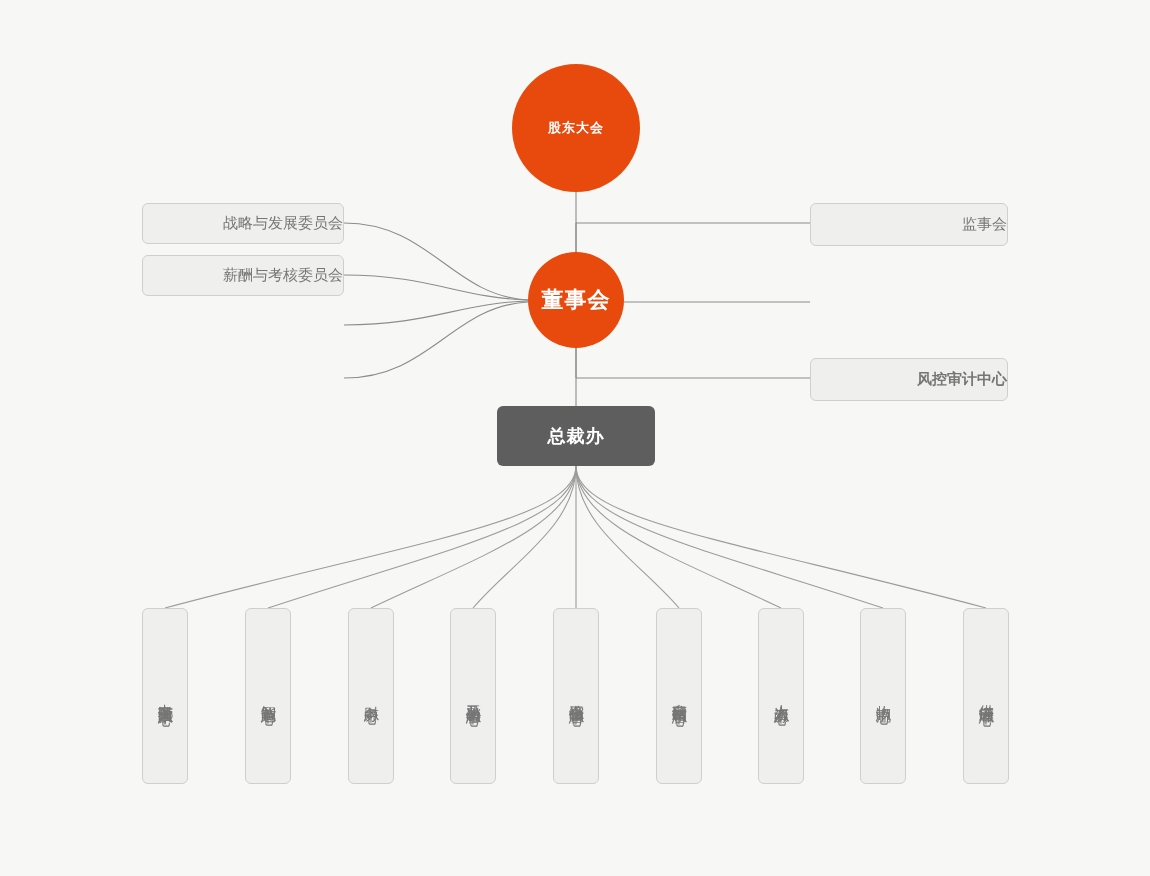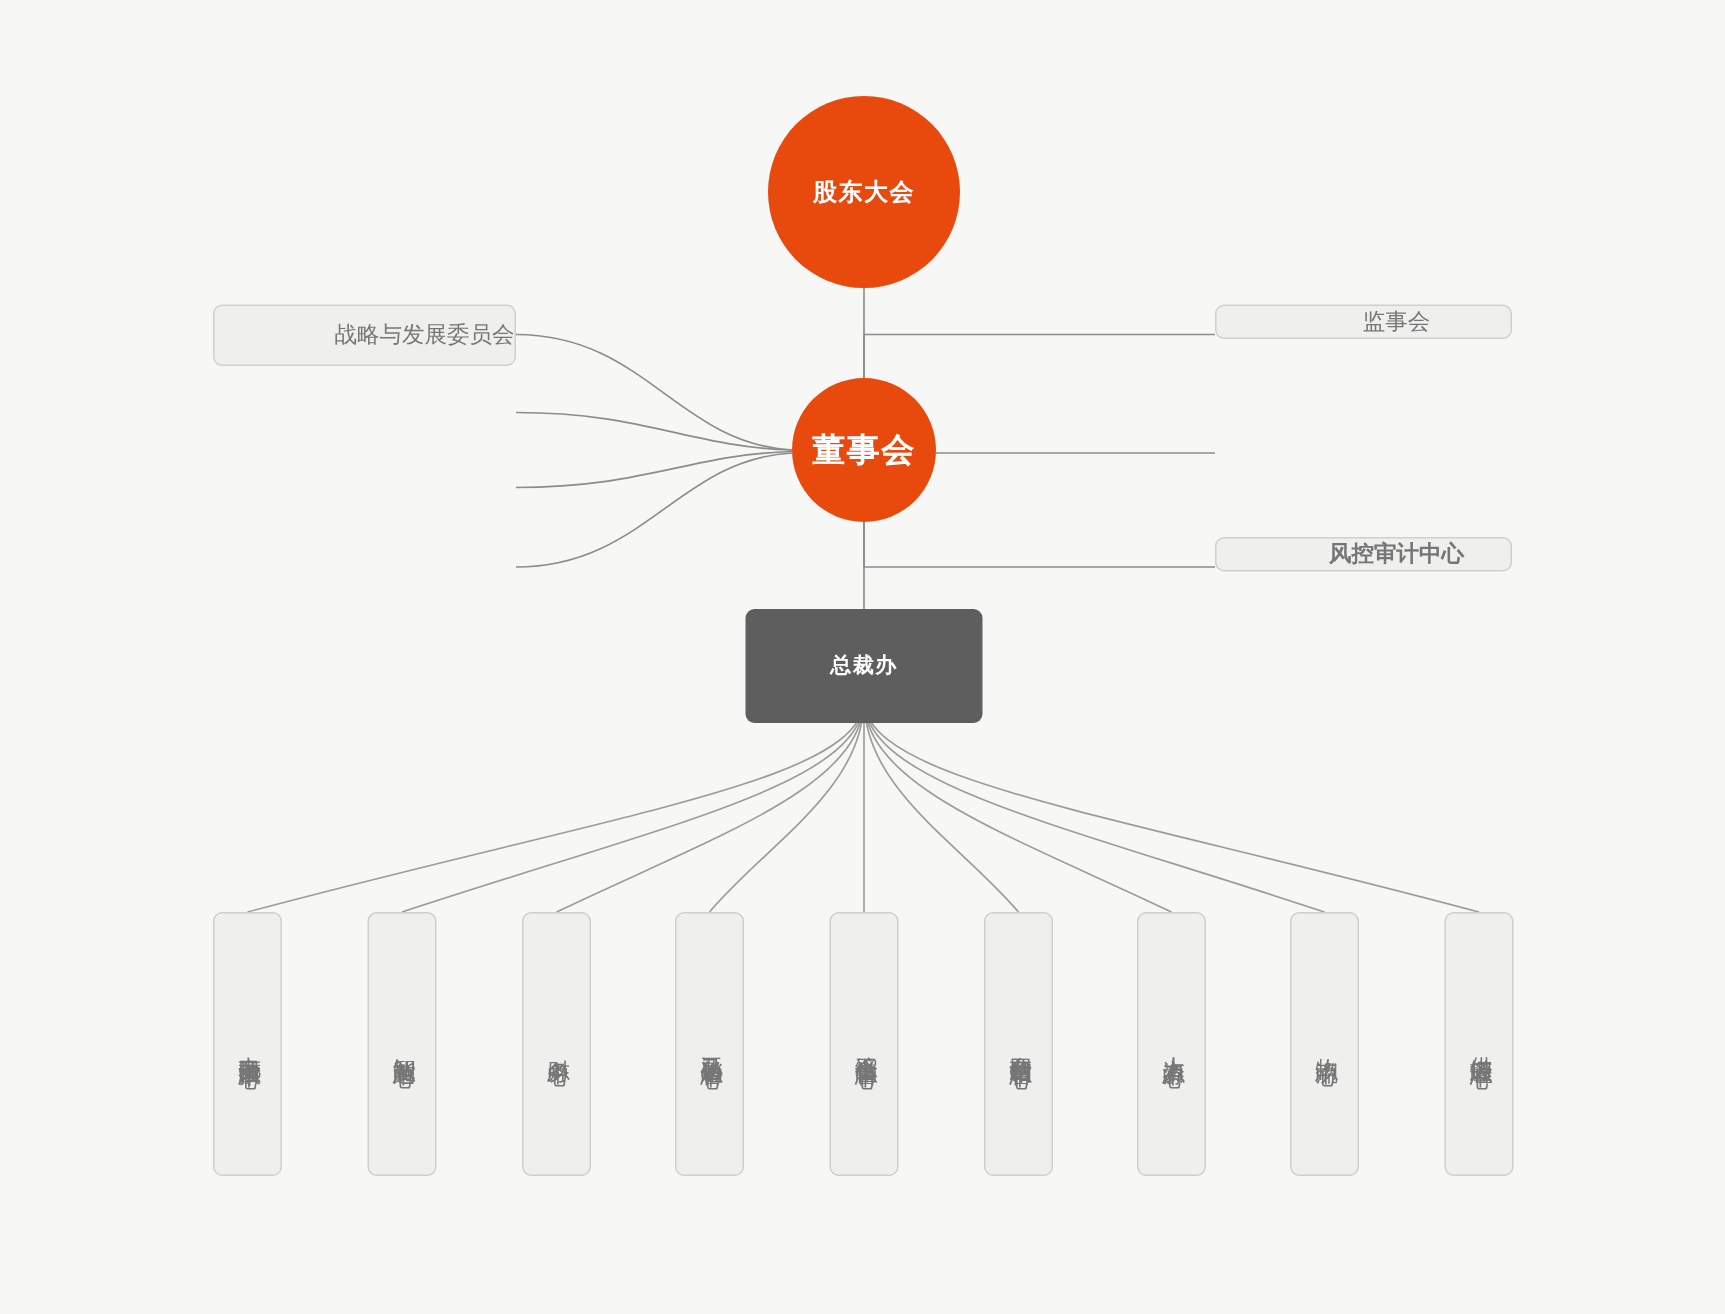--- a/index.html
+++ b/index.html
@@ -37,60 +37,60 @@
     display: flex;
     align-items: center;
     justify-content: center;
     color: #ffffff;
     font-weight: bold;
     letter-spacing: 1px;
   }
   .circle-root {
     width: 128px; height: 128px;
     left: 512px; top: 64px;
-    font-size: 16px;
+    font-size: 13px;
   }
   .circle-board {
     width: 96px; height: 96px;
     left: 528px; top: 252px;
     font-size: 22px;
   }
   .dark-box {
     left: 497px; top: 406px;
-    width: 158px; height: 76px;
+    width: 158px; height: 60px;
     background: #5e5e5e;
     border-radius: 6px;
     display: flex;
     align-items: center;
     justify-content: center;
     color: #ffffff;
     font-weight: bold;
-    font-size: 14px;
+    font-size: 18px;
     letter-spacing: 1px;
   }
   .light-box {
     background: #efefee;
     border: 1px solid #cfcfcf;
     border-radius: 6px;
     color: #767676;
     font-size: 15px;
     display: flex;
     align-items: center;
   }
   .left-box {
     width: 202px;
     height: 41px;
     left: 142px;
     justify-content: flex-end;
   }
   .right-box {
     width: 198px;
-    height: 23px;
+    height: 43px;
     left: 810px;
-    justify-content: center;
+    justify-content: flex-end;
     padding-left: 44px;
   }
   .dept-box {
     width: 46px;
     left: 0;
     top: 608px;
     height: 176px;
     justify-content: center;
     align-items: center;
     padding: 8px 0;
@@ -149,20 +149,23 @@
     <span>董事会</span>
   </div>
 
   <div class="node dark-box">
     <span>总裁办</span>
   </div>
 
   <div class="node light-box left-box" style="top:203px;">
     <span>战略与发展委员会</span>
   </div>
+  <div class="node light-box left-box" style="top:255px;">
+    <span>薪酬与考核委员会</span>
+  </div>
 
   <div class="node light-box right-box" style="top:203px;">
     <span>监事会</span>
   </div>
   <div class="node light-box right-box" style="top:358px;font-weight:bold;">
     <span>风控审计中心</span>
   </div>
 
   <div class="node light-box dept-box" style="left:142px;">
     <span class="vtext">电商运营技术中心</span>

